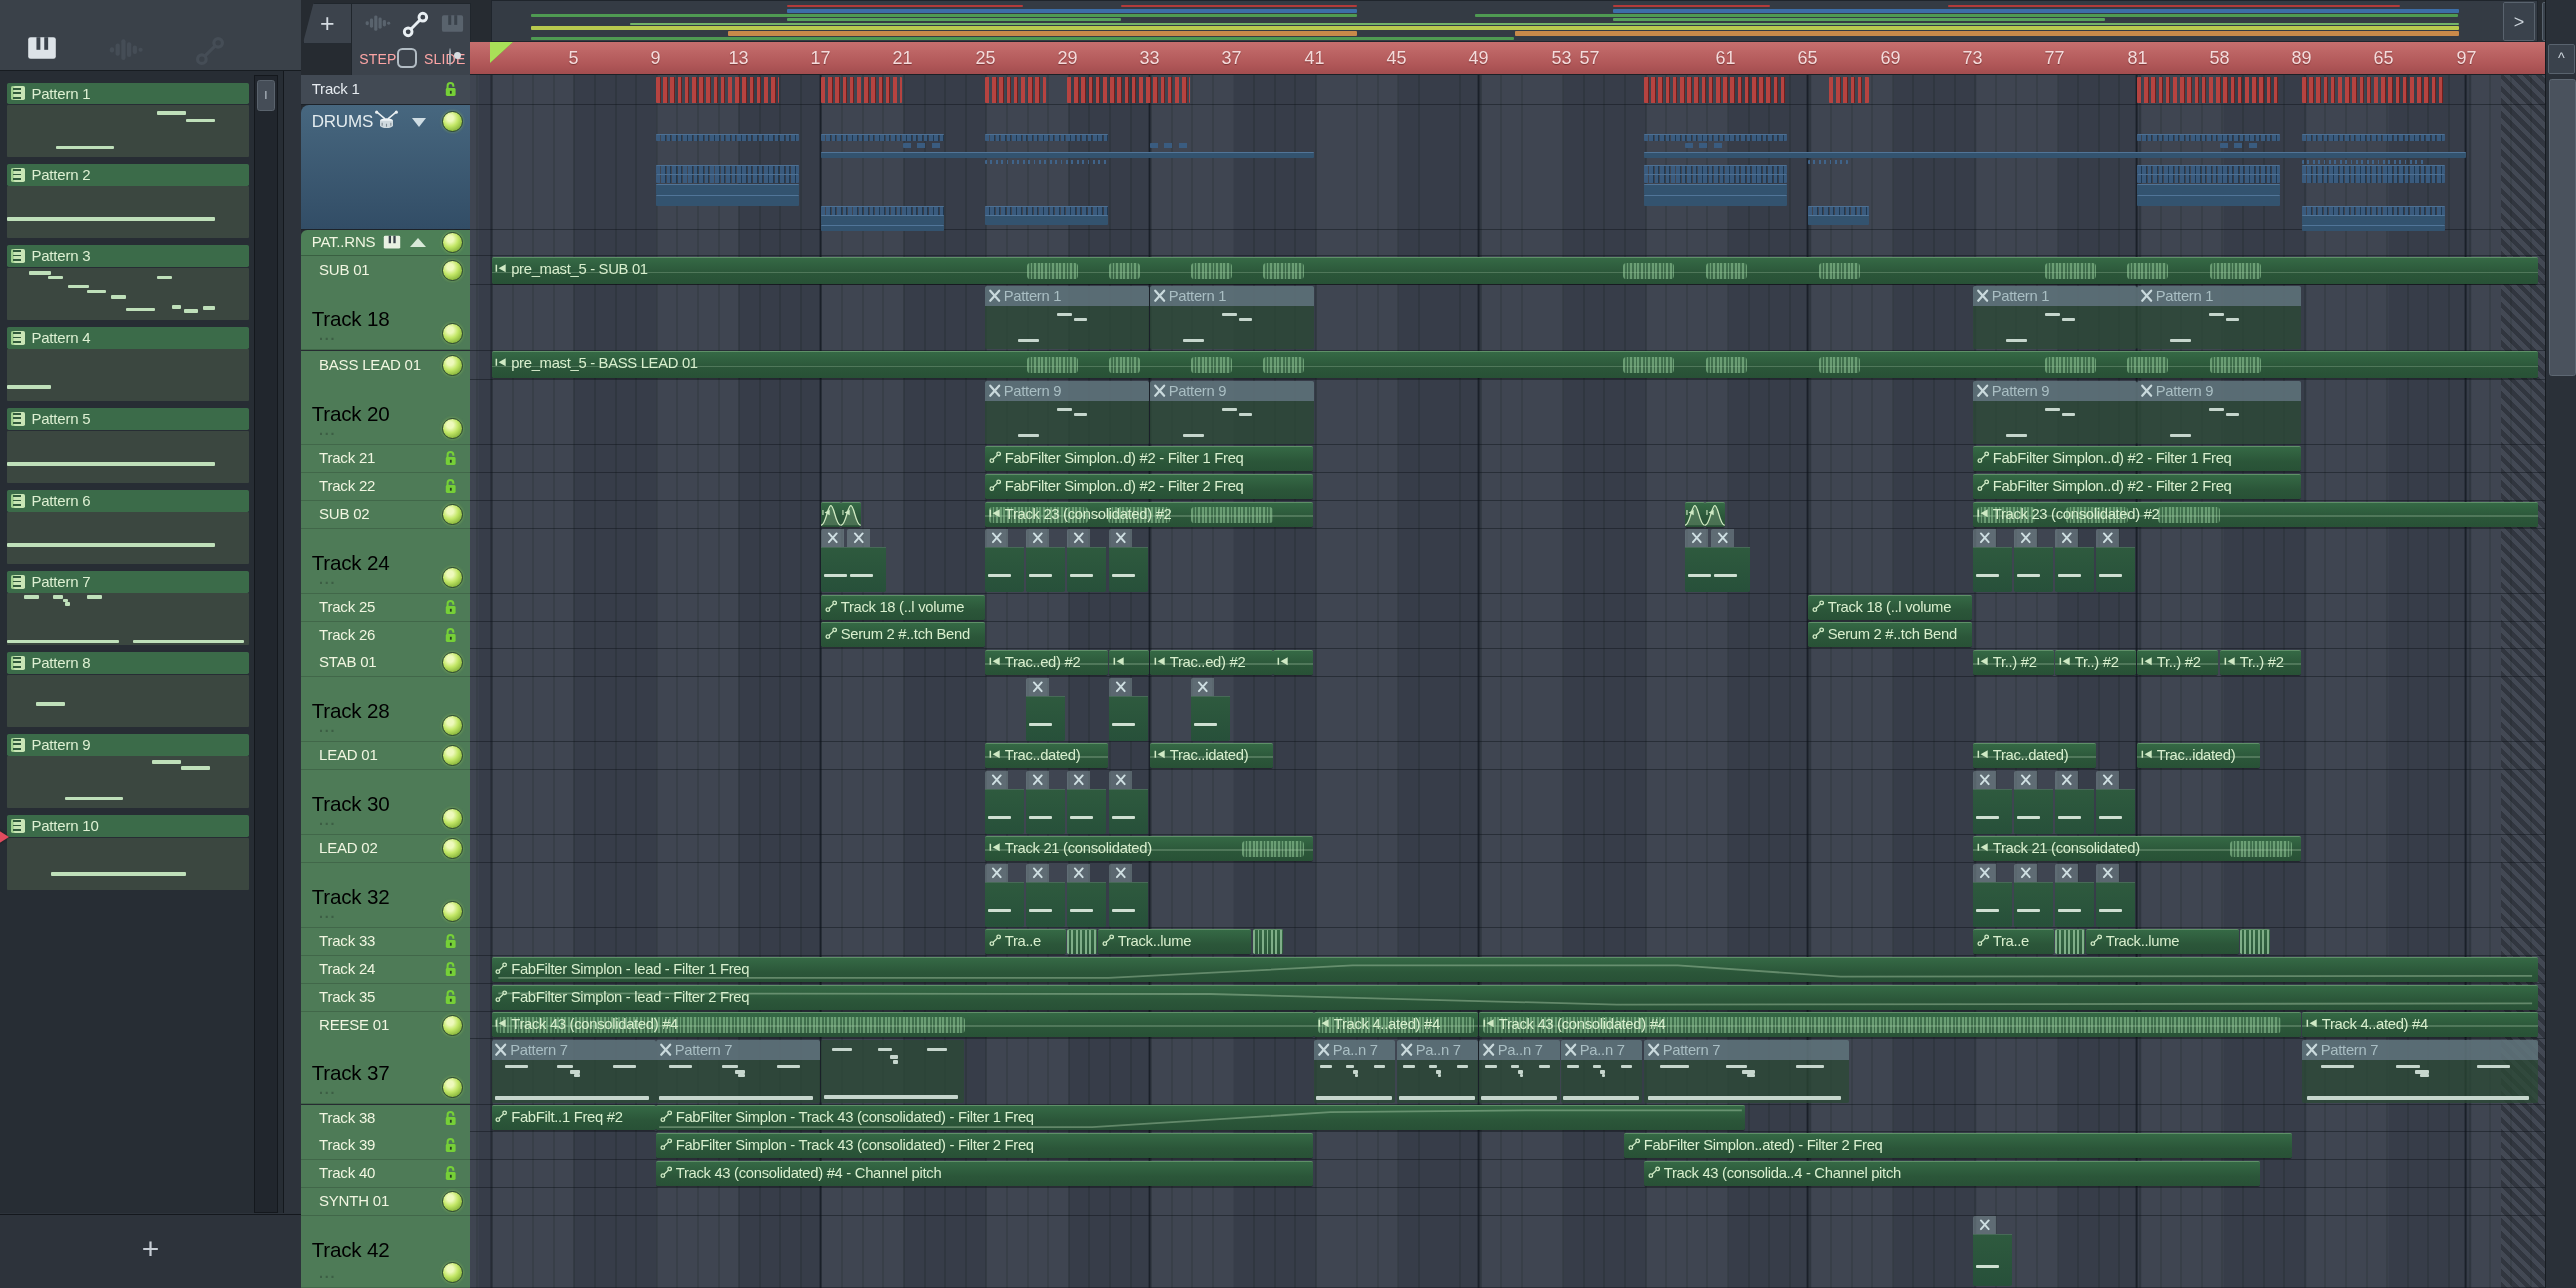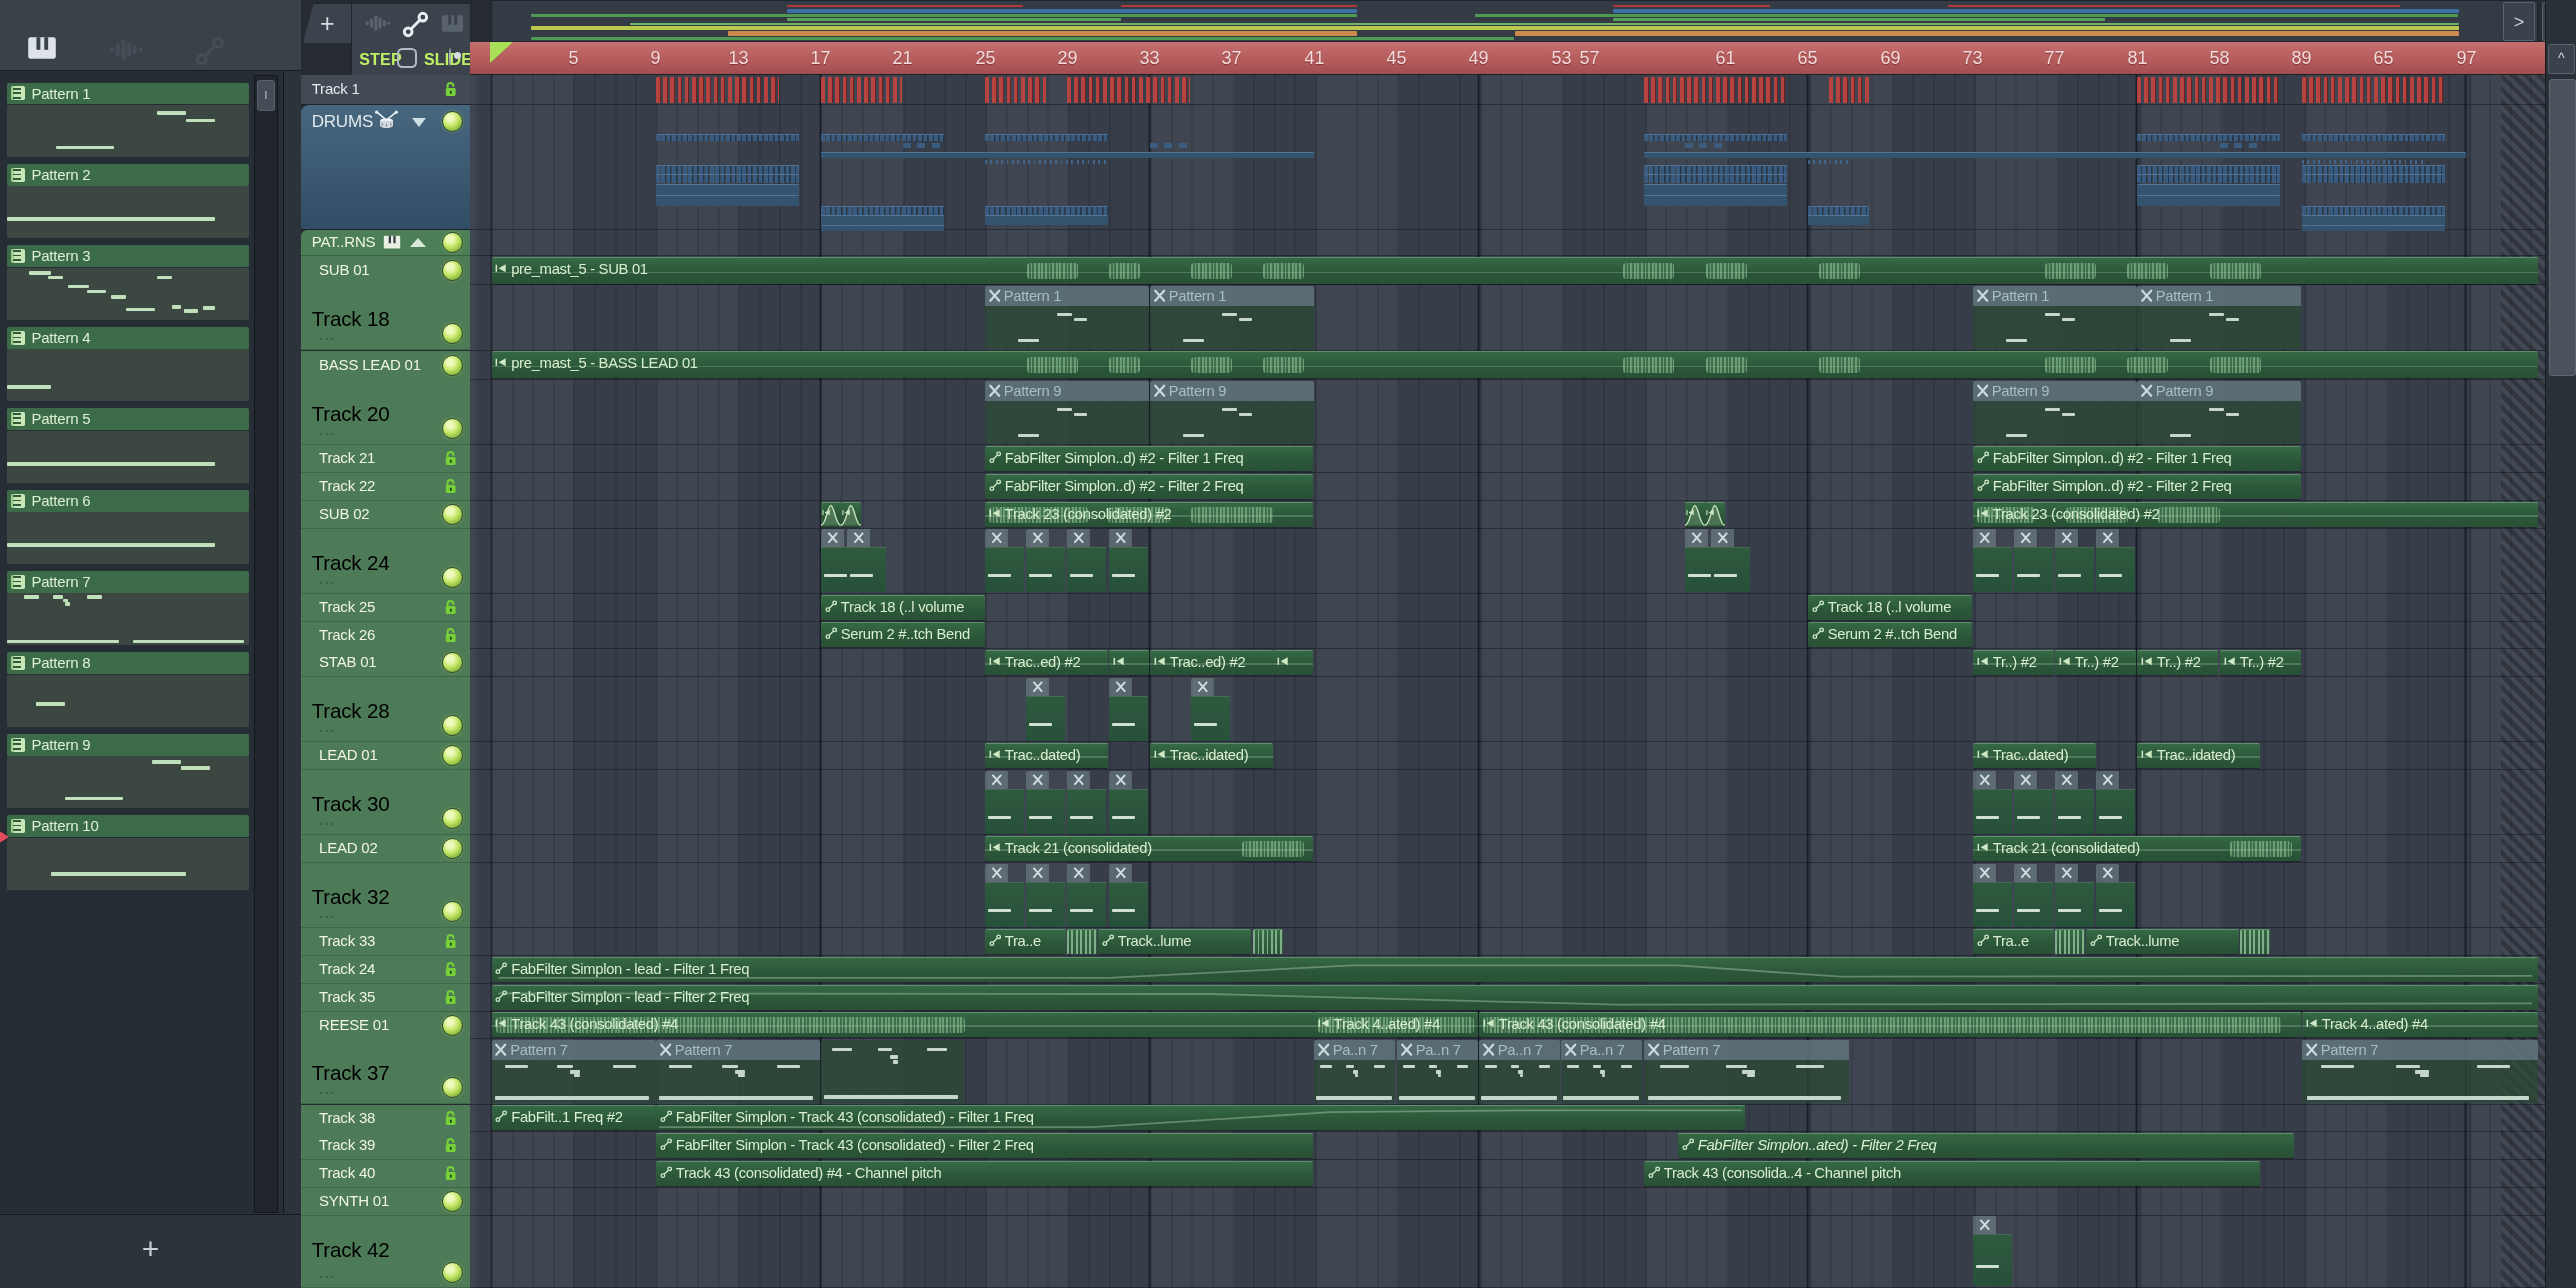--- a/index.html
+++ b/index.html
@@ -23,21 +23,21 @@
     background:repeating-linear-gradient(#315a3c 0 1.8px,transparent 1.8px 4.5px);}
   .pat-preview{position:absolute;left:7.2px;width:242px;height:52px;background:#3b4740;border-radius:0.9px;}
   .pnote{position:absolute;height:3.6px;background:#bfe0ba;border-radius:0.9px;}
   #pat-playcursor{width:0;height:0;border-left:14.3px solid #e04b5e;border-top:9.8px solid transparent;border-bottom:9.8px solid transparent;filter:drop-shadow(0 0.9px 0.9px rgba(0,0,0,.5));}
   .tool-icon{position:absolute;}
   
   #track-panel{left:301px;top:0;width:169px;height:1288px;background:#262b31;}
   #plus-tab{left:1.8px;top:2.7px;width:47px;height:39px;background:#3c434c;border:0.9px solid #20262c;
     clip-path:polygon(22% 0,100% 0,100% 100%,0 100%);color:#d5dce2;font-size:25px;text-align:center;line-height:38px;}
   #pl-toolbar{left:50px;top:2.7px;width:118px;height:71px;background:#3c434c;border:0.9px solid #20262c;}
-  .togglelbl{color:#bef264;font-size:16px;font-weight:bold;letter-spacing:0.2px;}
+  .togglelbl{color:#fca5a5;font-size:14px;font-weight:normal;letter-spacing:0.2px;}
   #step-box{width:16px;height:16px;border:2.7px solid #b2bcc4;border-radius:5.4px;}
   #slide-radio{width:14.3px;height:14.3px;border:1.8px solid #aab4bc;border-radius:50%;position:relative;}
   #slide-radio:after{content:"";position:absolute;left:3.6px;top:3.6px;width:7.2px;height:7.2px;border-radius:50%;background:#d6dde2;}
   .trk-row{position:absolute;left:0;width:169px;box-sizing:border-box;}
   .trk-name{color:#f1f6e1;font-size:15px;letter-spacing:-0.2px;white-space:nowrap;}
   .trk-name.big{font-size:20.6px;color:#000000;margin-top:17px;}
   .trk-dots{color:#3c5e44;font-size:14.3px;font-weight:bold;letter-spacing:1.8px;}
   .led{width:19px;height:19px;border-radius:50%;background:radial-gradient(circle at 38% 32%,#eef9bc 0 18%,#c3e767 45%,#8db93f 75%,#6d9330 100%);border:1.8px solid #2f4a30;box-shadow:0 0 2.7px rgba(180,230,90,.5);}
   .caret-down{width:0;height:0;border-left:7.2px solid transparent;border-right:7.2px solid transparent;border-top:9px solid #cfdde4;}
   .caret-up{width:0;height:0;border-left:8px solid transparent;border-right:8px solid transparent;border-bottom:9.8px solid #d9e9d9;}
@@ -1583,21 +1583,21 @@
       <div class="clip green" style="left: 186px; top: 1058px; width: 657px; height: 25px;">
         <div class="cliplabel">
           <svg width="12.5" height="12.5" viewBox="0 0 14 14">
             <circle cx="3.2" cy="10.8" r="2" fill="none" stroke="#cfe9c4" stroke-width="1.5"></circle>
             <circle cx="10.8" cy="3.2" r="2" fill="none" stroke="#cfe9c4" stroke-width="1.5"></circle>
             <path d="M4.7 9.3 L9.3 4.7" stroke="#cfe9c4" stroke-width="1.5"></path>
           </svg>
           <span>FabFilter Simplon - Track 43 (consolidated) - Filter 2 Freq</span>
         </div>
       </div>
-      <div class="clip green" style="left: 1208px; top: 1058px; width: 616px; height: 25px; font-style: italic;">
+      <div class="clip green" style="left: 1154px; top: 1058px; width: 668px; height: 25px;">
         <div class="cliplabel">
           <svg width="12.5" height="12.5" viewBox="0 0 14 14">
             <circle cx="3.2" cy="10.8" r="2" fill="none" stroke="#cfe9c4" stroke-width="1.5"></circle>
             <circle cx="10.8" cy="3.2" r="2" fill="none" stroke="#cfe9c4" stroke-width="1.5"></circle>
             <path d="M4.7 9.3 L9.3 4.7" stroke="#cfe9c4" stroke-width="1.5"></path>
           </svg>
           <span>FabFilter Simplon..ated) - Filter 2 Freq</span>
         </div>
       </div>
       <div class="clip green" style="left: 186px; top: 1086px; width: 657px; height: 25px;">

